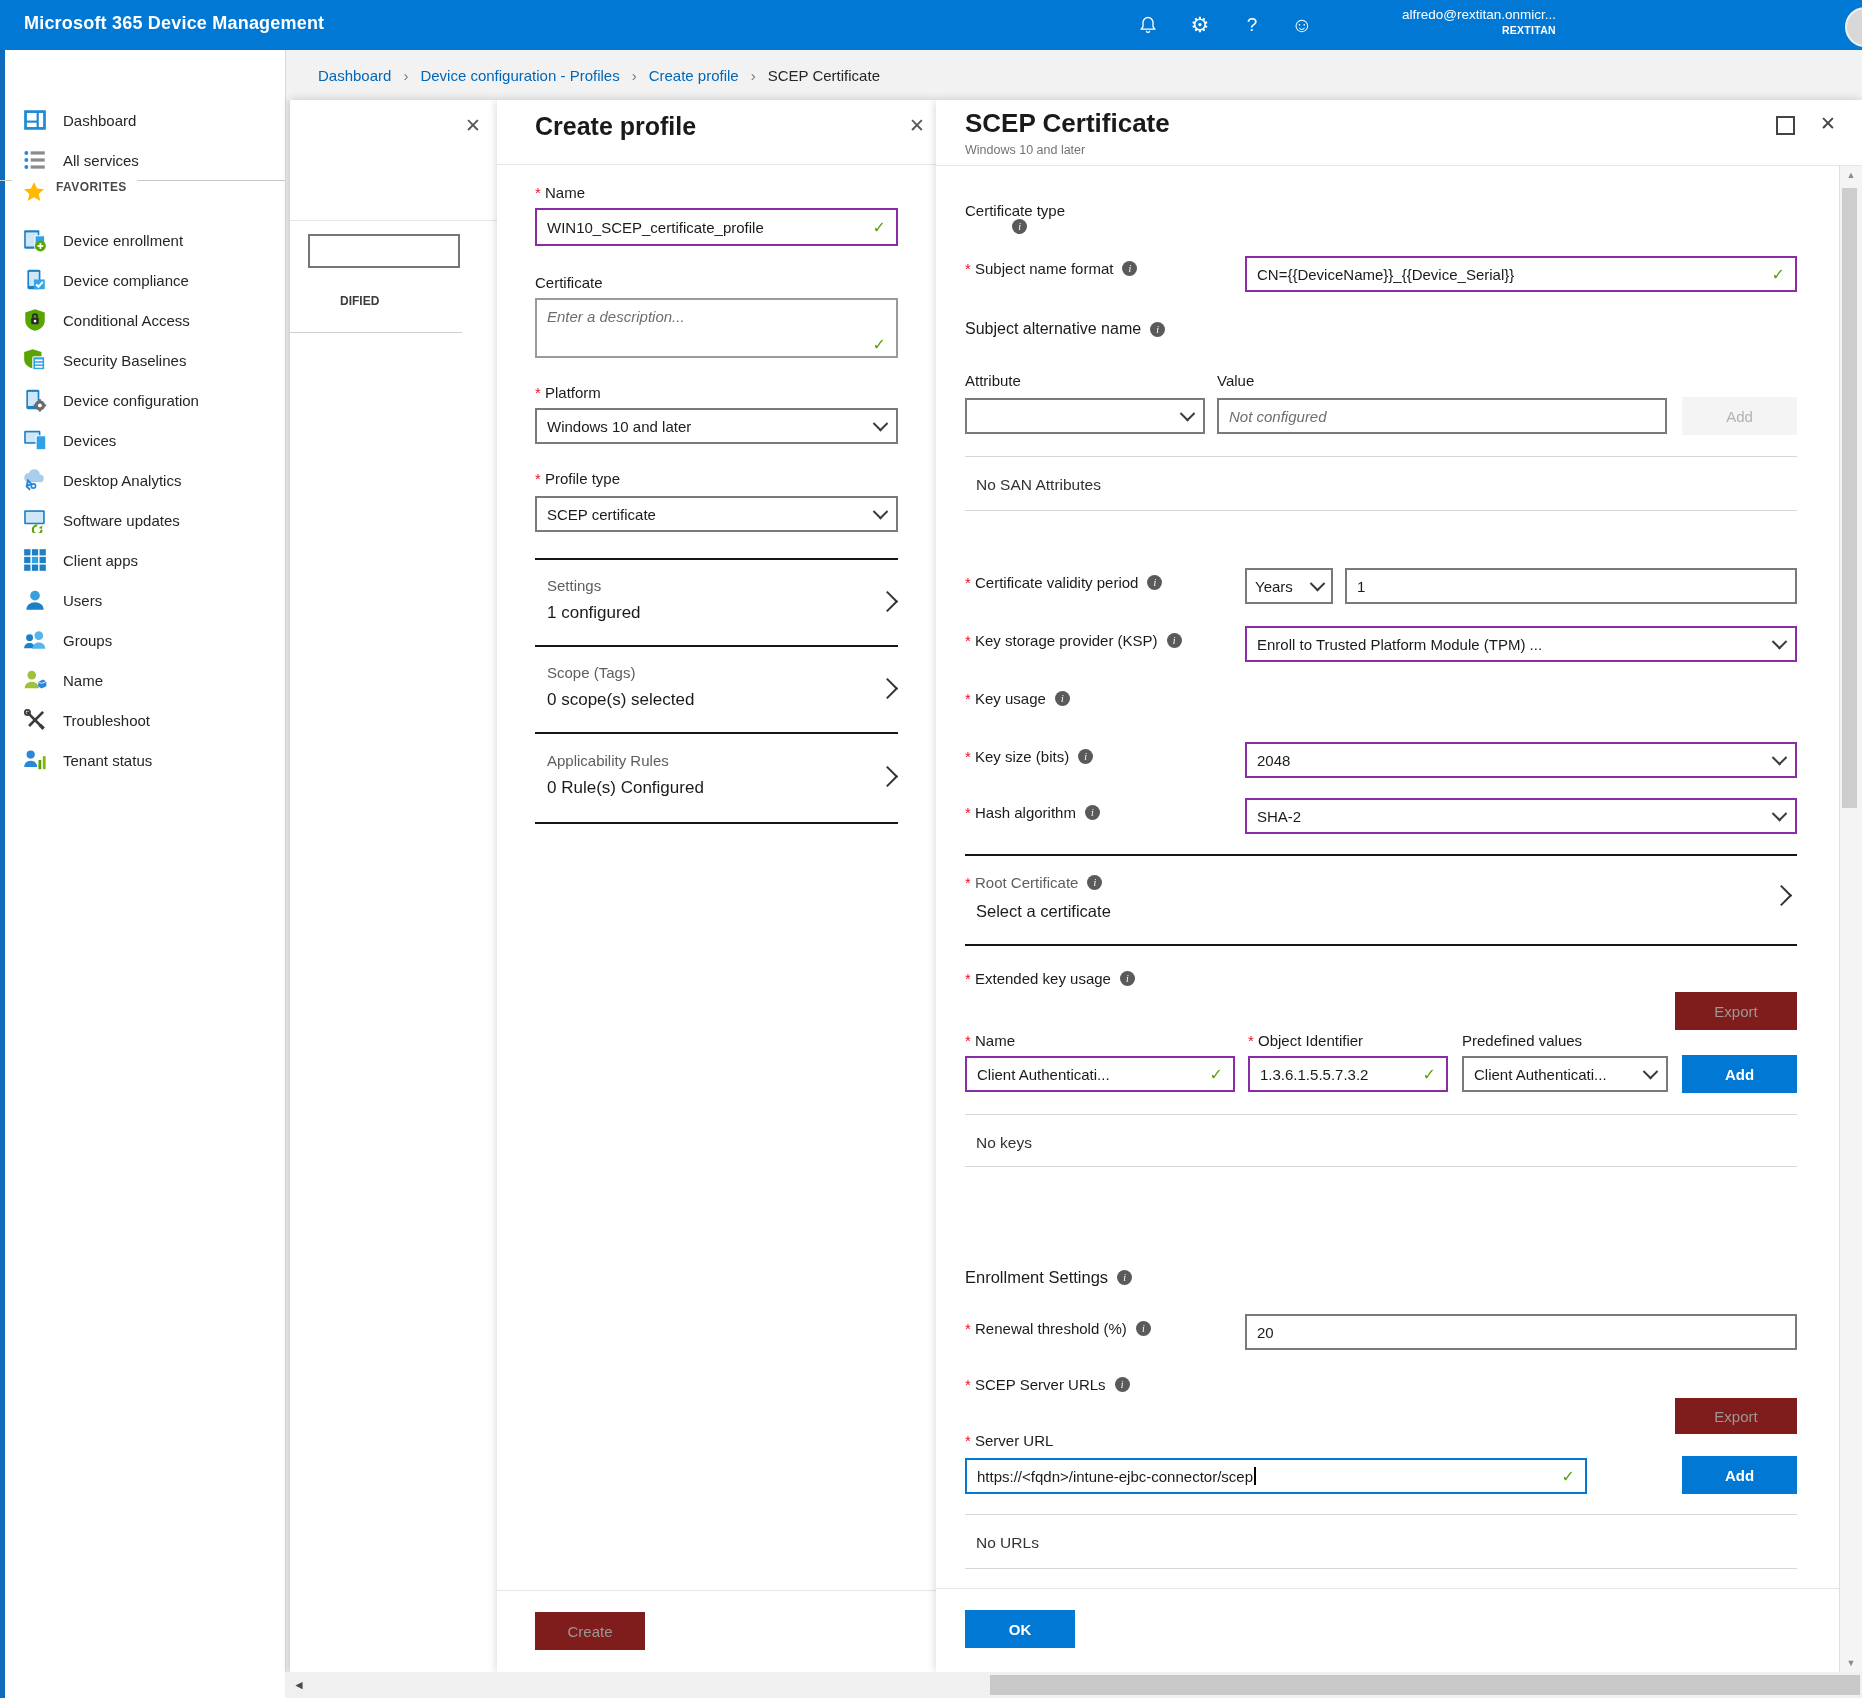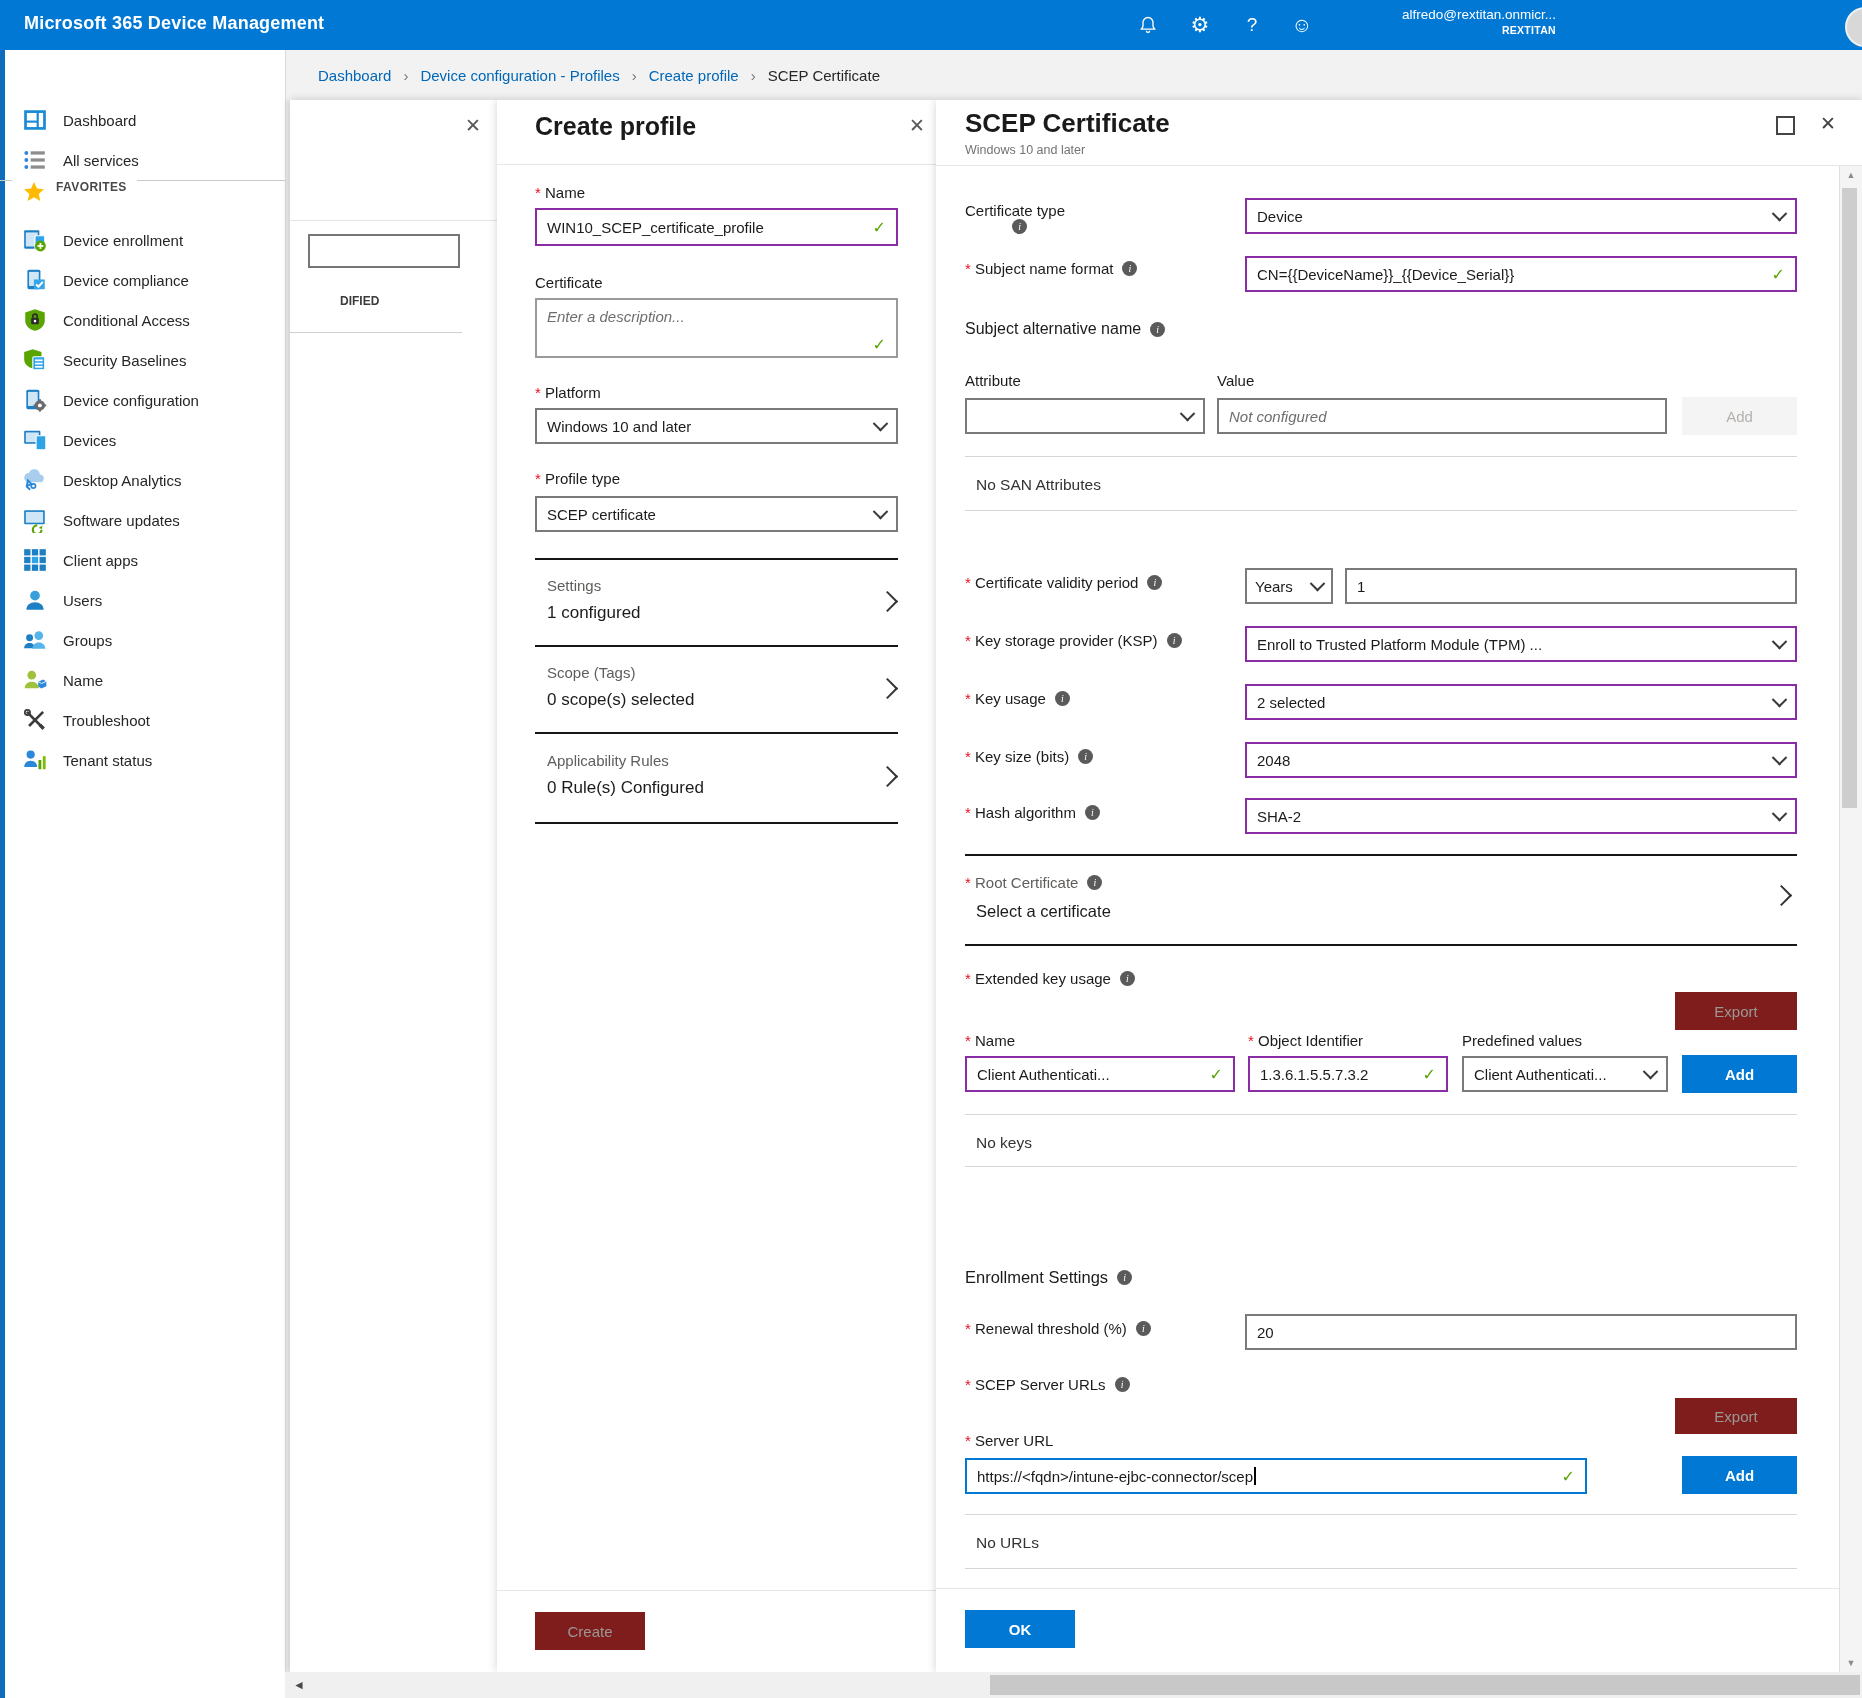--- a/index.html
+++ b/index.html
@@ -378,24 +378,20 @@
     <div class="blade-title" style="position:absolute;left:29px;top:8px;font-size:26px;">SCEP Certificate</div>
     <div class="abs" style="left:29px;top:43px;font-size:12.5px;color:#737373;">Windows 10 and later</div>
     <div class="abs" style="left:840px;top:16px;width:15px;height:15px;border:2px solid #444;cursor:pointer;"></div>
     <div class="xclose" style="left:884px;top:14px;color:#444;">✕</div>
     <div class="hdr-div" style="top:65px;"></div>
 
     <div class="lbl" style="left:29px;top:102px;flex-direction:column;">
         <span>Certificate type</span>
         <span class="info"></span>
       </div>
-    <div class="inp purple" style="left:309px;top:98px;width:552px;">
-      <span class="val">Device</span>
-        <span class="cv"></span>
-    </div>
 
     <div class="lbl" style="left:29px;top:160px;">
         <span class="req">Subject name format</span>
         <span class="info"></span>
       </div>
     <div class="inp purple" style="left:309px;top:156px;width:552px;">
       <span class="val">CN={{DeviceName}}_{{Device_Serial}}</span>
         <span class="check">✓</span>
     </div>
 
@@ -434,24 +430,20 @@
       </div>
     <div class="inp purple" style="left:309px;top:526px;width:552px;">
       <span class="val">Enroll to Trusted Platform Module (TPM) ...</span>
         <span class="cv"></span>
     </div>
 
     <div class="lbl" style="left:29px;top:590px;">
         <span class="req">Key usage</span>
         <span class="info"></span>
       </div>
-    <div class="inp purple" style="left:309px;top:584px;width:552px;">
-      <span class="val">2 selected</span>
-        <span class="cv"></span>
-    </div>
 
     <div class="lbl" style="left:29px;top:648px;">
         <span class="req">Key size (bits)</span>
         <span class="info"></span>
       </div>
     <div class="inp purple" style="left:309px;top:642px;width:552px;">
       <span class="val">2048</span>
         <span class="cv"></span>
     </div>
 

